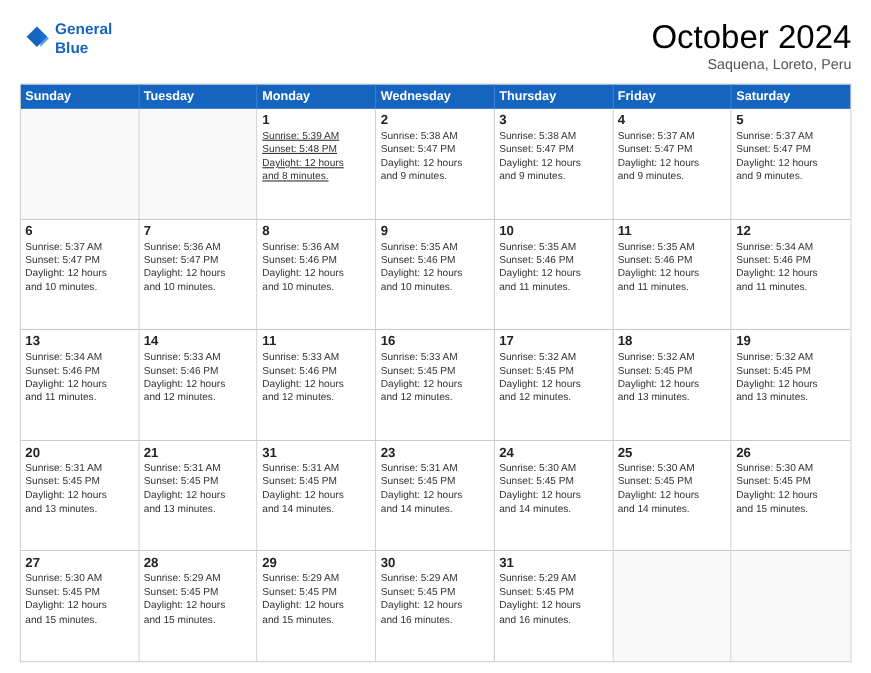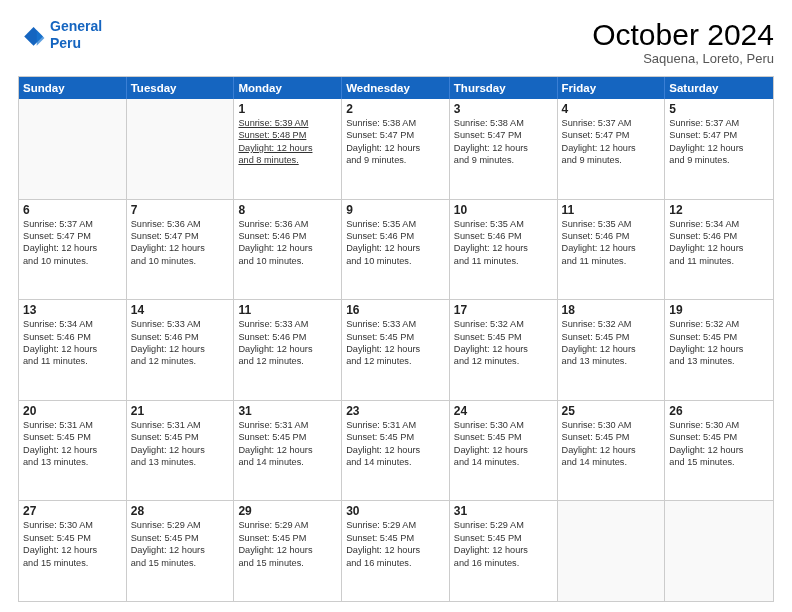--- a/index.html
+++ b/index.html
@@ -18,21 +18,21 @@
       flex-direction: column;
     }
     .header {
       display: flex;
       justify-content: space-between;
       align-items: flex-start;
       margin-bottom: 10px;
     }
     .logo {
       display: flex;
-      align-items: flex-end;
+      align-items: center;
       gap: 4px;
     }
     .logo-text {
       font-size: 14px;
       font-weight: bold;
       color: #1a1a2e;
       line-height: 1.2;
     }
     .logo-text span {
       color: #1565c0;
@@ -112,21 +112,21 @@
 
 <div class="page">
   <div class="header">
     <div class="logo">
       <svg class="logo-icon" viewBox="0 0 36 36">
         <polygon points="20,4 32,16 20,28 8,16" fill="#1565c0"></polygon>
         <polygon points="24,8 34,18 24,28" fill="#1976d2" opacity="0.7"></polygon>
       </svg>
       <div class="logo-text">
         <div><span>General</span></div>
-        <div style="color:#1565c0">Peru</div>
+        <div style="color:#1565c0">Blue</div>
       </div>
     </div>
     <div class="title-block">
       <div class="main-title">October 2024</div>
       <div class="subtitle">Saquena, Loreto, Peru</div>
     </div>
   </div>
 
   <div class="calendar">
     <div class="cal-header">

